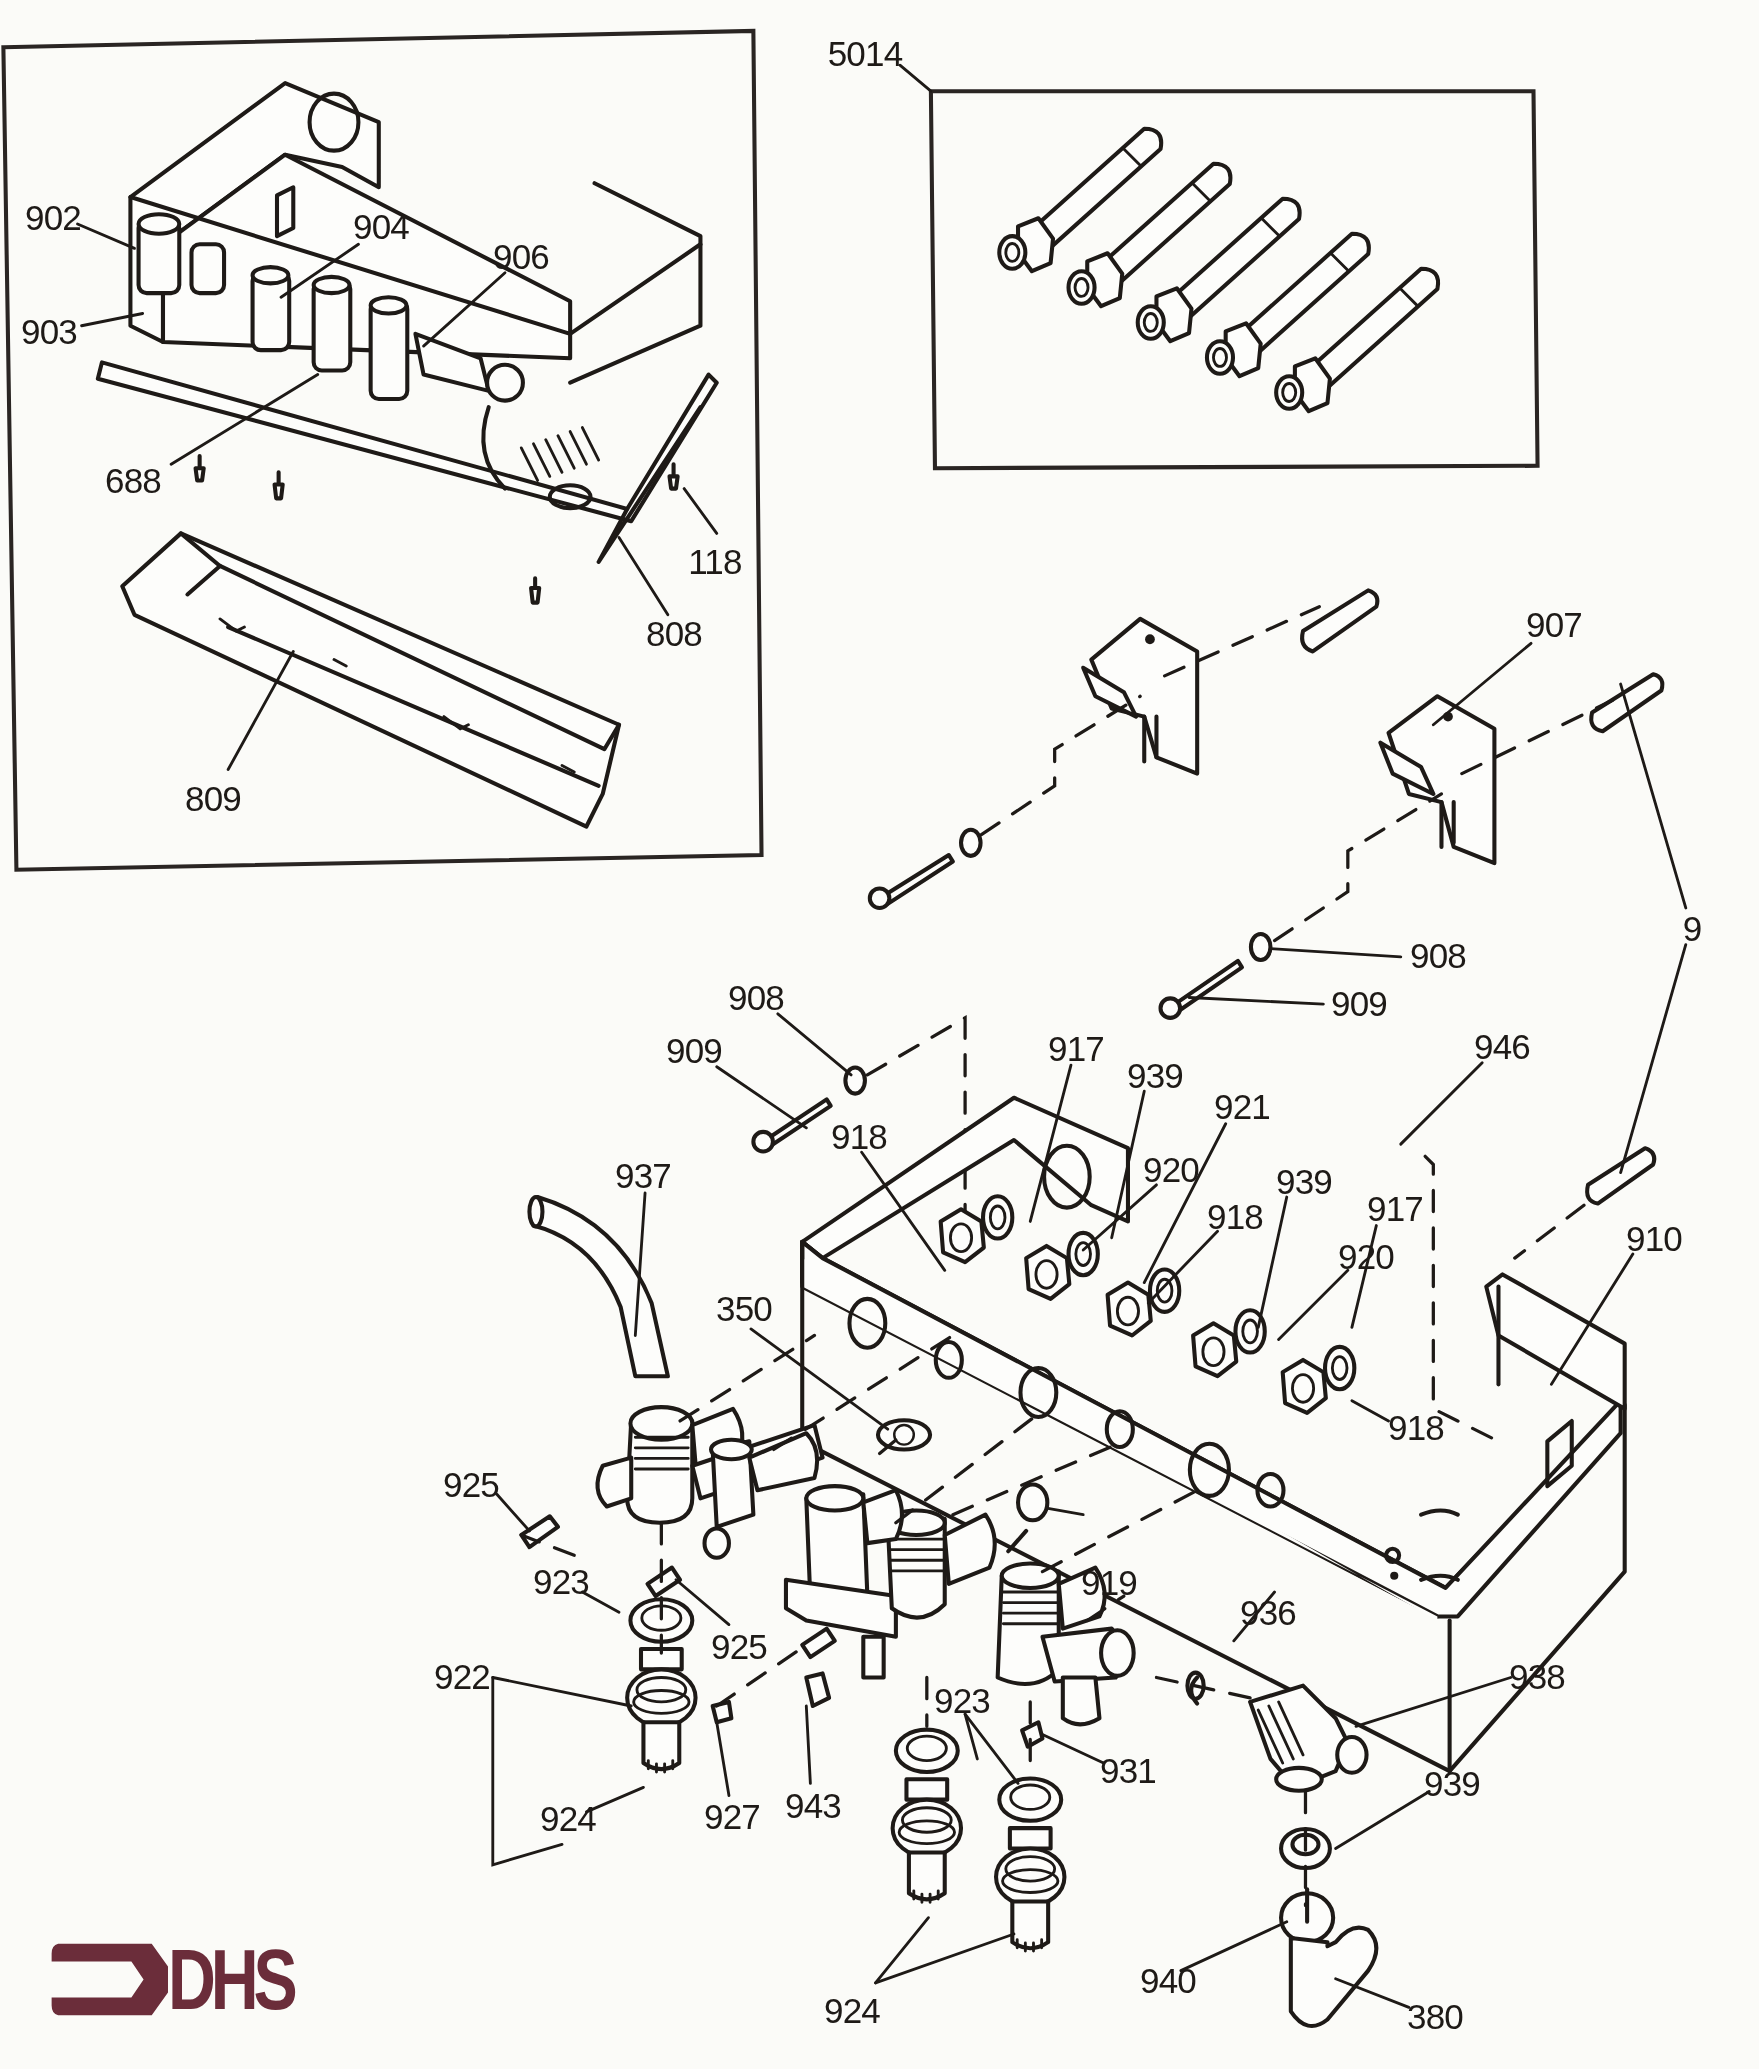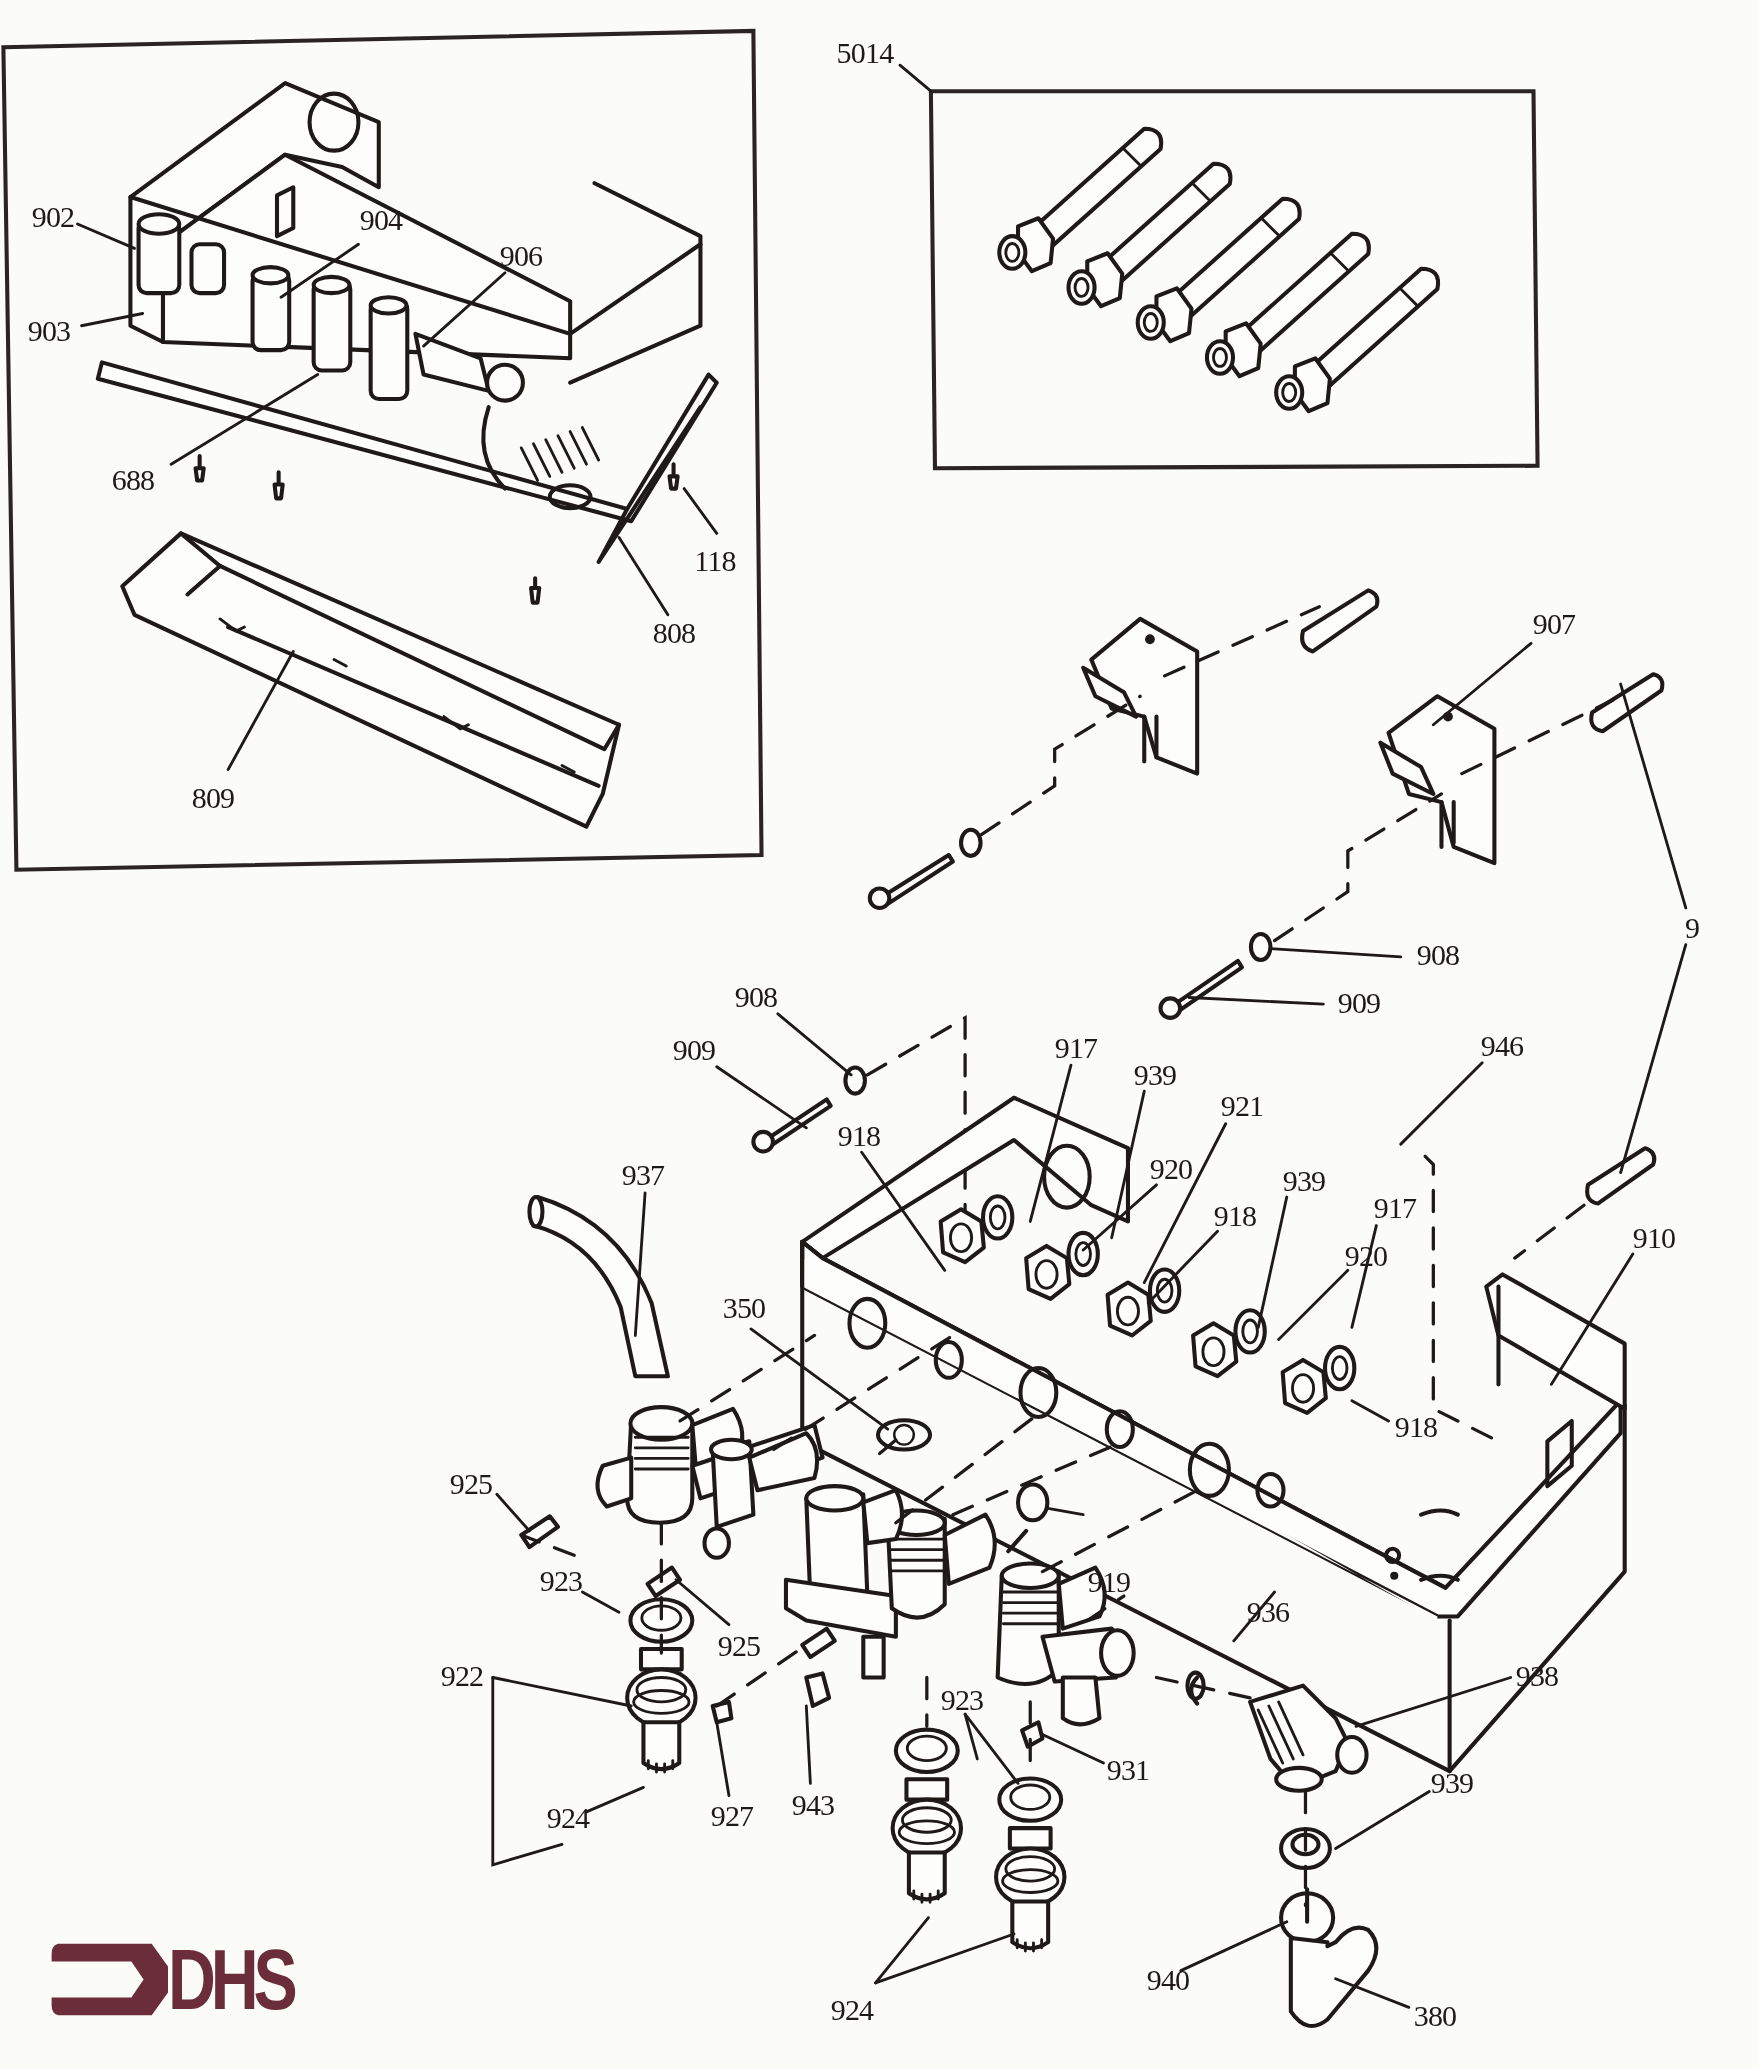--- a/index.html
+++ b/index.html
@@ -5,22 +5,22 @@
   html, body { margin: 0; padding: 0; background: #fbfbf8; }
   body { width: 1760px; height: 2070px; position: relative; overflow: hidden;
          font-family: "Liberation Sans", sans-serif; color: #1e1a17; }
   #art { position: absolute; left: 0; top: 0; width: 1760px; height: 2070px; }
   .stroke { fill: none; stroke: #1e1a17; stroke-width: 5; stroke-linejoin: round; stroke-linecap: round; }
   .thin { fill: none; stroke: #1e1a17; stroke-width: 3.5; stroke-linecap: round; }
   .fillw { fill: #fdfdfb; stroke: #1e1a17; stroke-width: 5; stroke-linejoin: round; }
   .dash { fill: none; stroke: #1e1a17; stroke-width: 4; stroke-dasharray: 26 20; stroke-linecap: round; }
   .leader { fill: none; stroke: #1e1a17; stroke-width: 3.5; stroke-linecap: round; }
   .frame { fill: none; stroke: #2a2523; stroke-width: 5; }
-  .lbl { position: absolute; font-size: 30px; letter-spacing: -0.8px; line-height: 1;
-         transform: translate(-50%, -50%); white-space: nowrap; font-family: Liberation Serif, serif; }
+  .lbl { position: absolute; font-size: 35px; letter-spacing: -0.8px; line-height: 1;
+         transform: translate(-50%, -50%); white-space: nowrap; font-family: Liberation Sans, sans-serif; }
   #logo { position: absolute; left: 50px; top: 1942px; width: 303px; height: 75px; }
   #logo .txt { position: absolute; left: 118px; top: -4.9px; font-size: 85px; font-weight: bold;
                letter-spacing: -6.5px; line-height: 1; transform: scaleX(0.78); transform-origin: left top;
                font-family: "Liberation Sans", sans-serif; }
 </style>
 </head>
 <body>
 
 <svg id="art" viewBox="0 0 2161 2542">
 
@@ -391,21 +391,21 @@
     <path class="leader" d="M1075 2435 L1140 2355"></path>
     <path class="leader" d="M1075 2435 L1245 2375"></path>
     <path class="leader" d="M1730 2465 L1640 2430"></path>
   </g>
 </svg>
 
 <div id="labels">
 
   <span class="lbl" style="left:53px;top:217px">902</span>
   <span class="lbl" style="left:49px;top:331px">903</span>
-  <span class="lbl" style="left:381px;top:220px">904</span>
+  <span class="lbl" style="left:381px;top:226px">904</span>
   <span class="lbl" style="left:521px;top:256px">906</span>
   <span class="lbl" style="left:133px;top:480px">688</span>
   <span class="lbl" style="left:715px;top:561px">118</span>
   <span class="lbl" style="left:674px;top:633px">808</span>
   <span class="lbl" style="left:213px;top:798px">809</span>
 
   <span class="lbl" style="left:865px;top:53px">5014</span>
 
   <span class="lbl" style="left:1554px;top:624px">907</span>
   <span class="lbl" style="left:1692px;top:928px">9</span>

